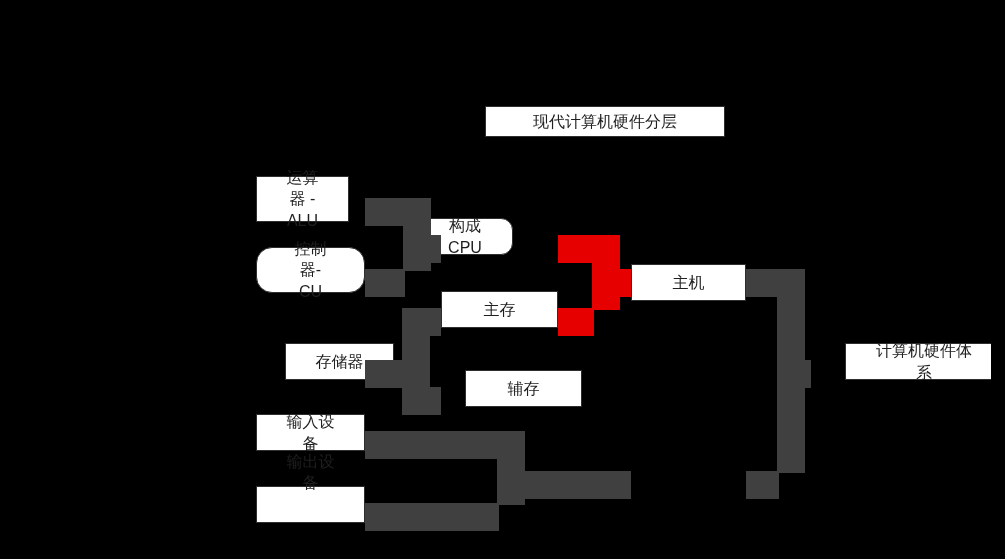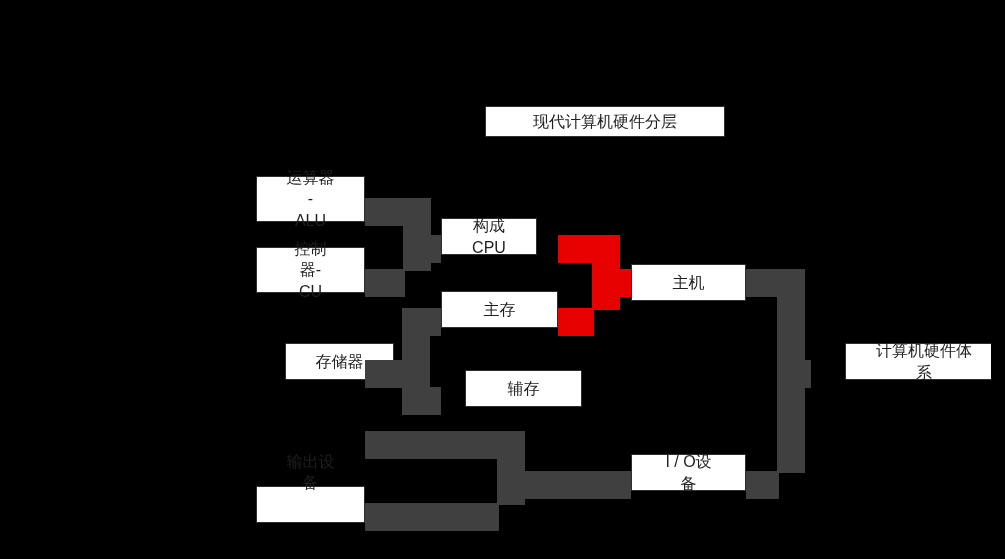--- a/index.html
+++ b/index.html
@@ -52,40 +52,40 @@
     background: var(--bottom-bar);
   }
 </style>
 </head>
 <body>
 
 <div class="canvas">
 
   <div class="box" style="left:457px; top:78px; width:240px; height:31px;"><span>现代计算机硬件分层</span></div>
 
-  <div class="box" style="left:228px; top:148px; width:109px; height:46px;"><span>运算器 -
+  <div class="box" style="left:228px; top:148px; width:93px; height:46px;"><span>运算器 -
 ALU</span></div>
 
-  <div class="box" style="left:228px; top:219px; width:109px; height:46px;"><span>控制器-
+  <div class="box" style="left:228px; top:219px; width:109px; height:46px;border-radius:16px;"><span>控制器-
 CU</span></div>
 
   <div class="box" style="left:228px; top:315px; width:109px; height:37px;margin-left:29px;"><span>存储器</span></div>
 
+  <div class="box" style="left:228px; top:386px; width:109px; height:37px;"><span>输入设备</span></div>
 
   <div class="box" style="left:228px; top:458px; width:109px; height:37px;align-items:flex-end;"><span>输出设备</span></div>
 
-  <div class="box" style="left:413px; top:190px; width:96px; height:37px;"><span>构成CPU</span></div>
+  <div class="box" style="left:389px; top:190px; width:96px; height:37px;border-radius:12px;"><span>构成CPU</span></div>
 
   <div class="box" style="left:413px; top:263px; width:117px; height:37px;text-align:right;"><span>主存</span></div>
 
   <div class="box" style="left:413px; top:342px; width:117px; height:37px;margin-left:24px;"><span>辅存</span></div>
 
   <div class="box" style="left:603px; top:224px; width:115px; height:37px;margin-top:12px;"><span>主机</span></div>
 
-  <div class="box" style="left:603px; top:426px; width:115px; height:37px;"><span>I / O设备</span></div>
 
   <div class="box" style="left:783px; top:315px; width:158px; height:37px;margin-left:34px;"><span>计算机硬件体系</span></div>
 
   <div class="line" style="left:337px; top:170px; width:40px; height:2px;"></div>
   <div class="line" style="left:337px; top:241px; width:40px; height:2px;"></div>
   <div class="line" style="left:375px; top:170px; width:2px; height:73px;"></div>
   <div class="line" style="left:375px; top:207px; width:38px; height:2px;"></div>
 
   <div class="line red" style="left:530px; top:207px; width:36px; height:2px;"></div>
   <div class="line red" style="left:530px; top:280px; width:36px; height:2px;"></div>

